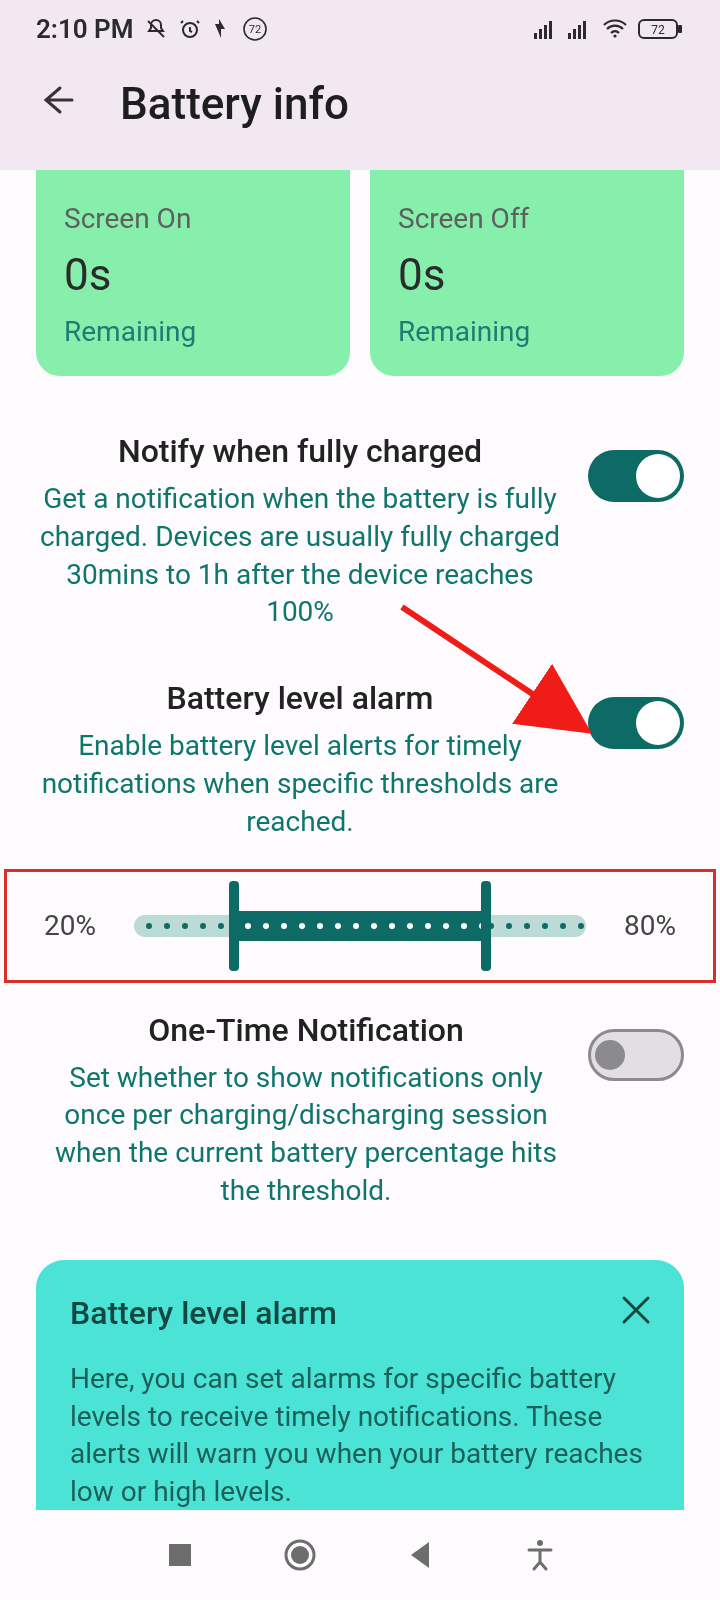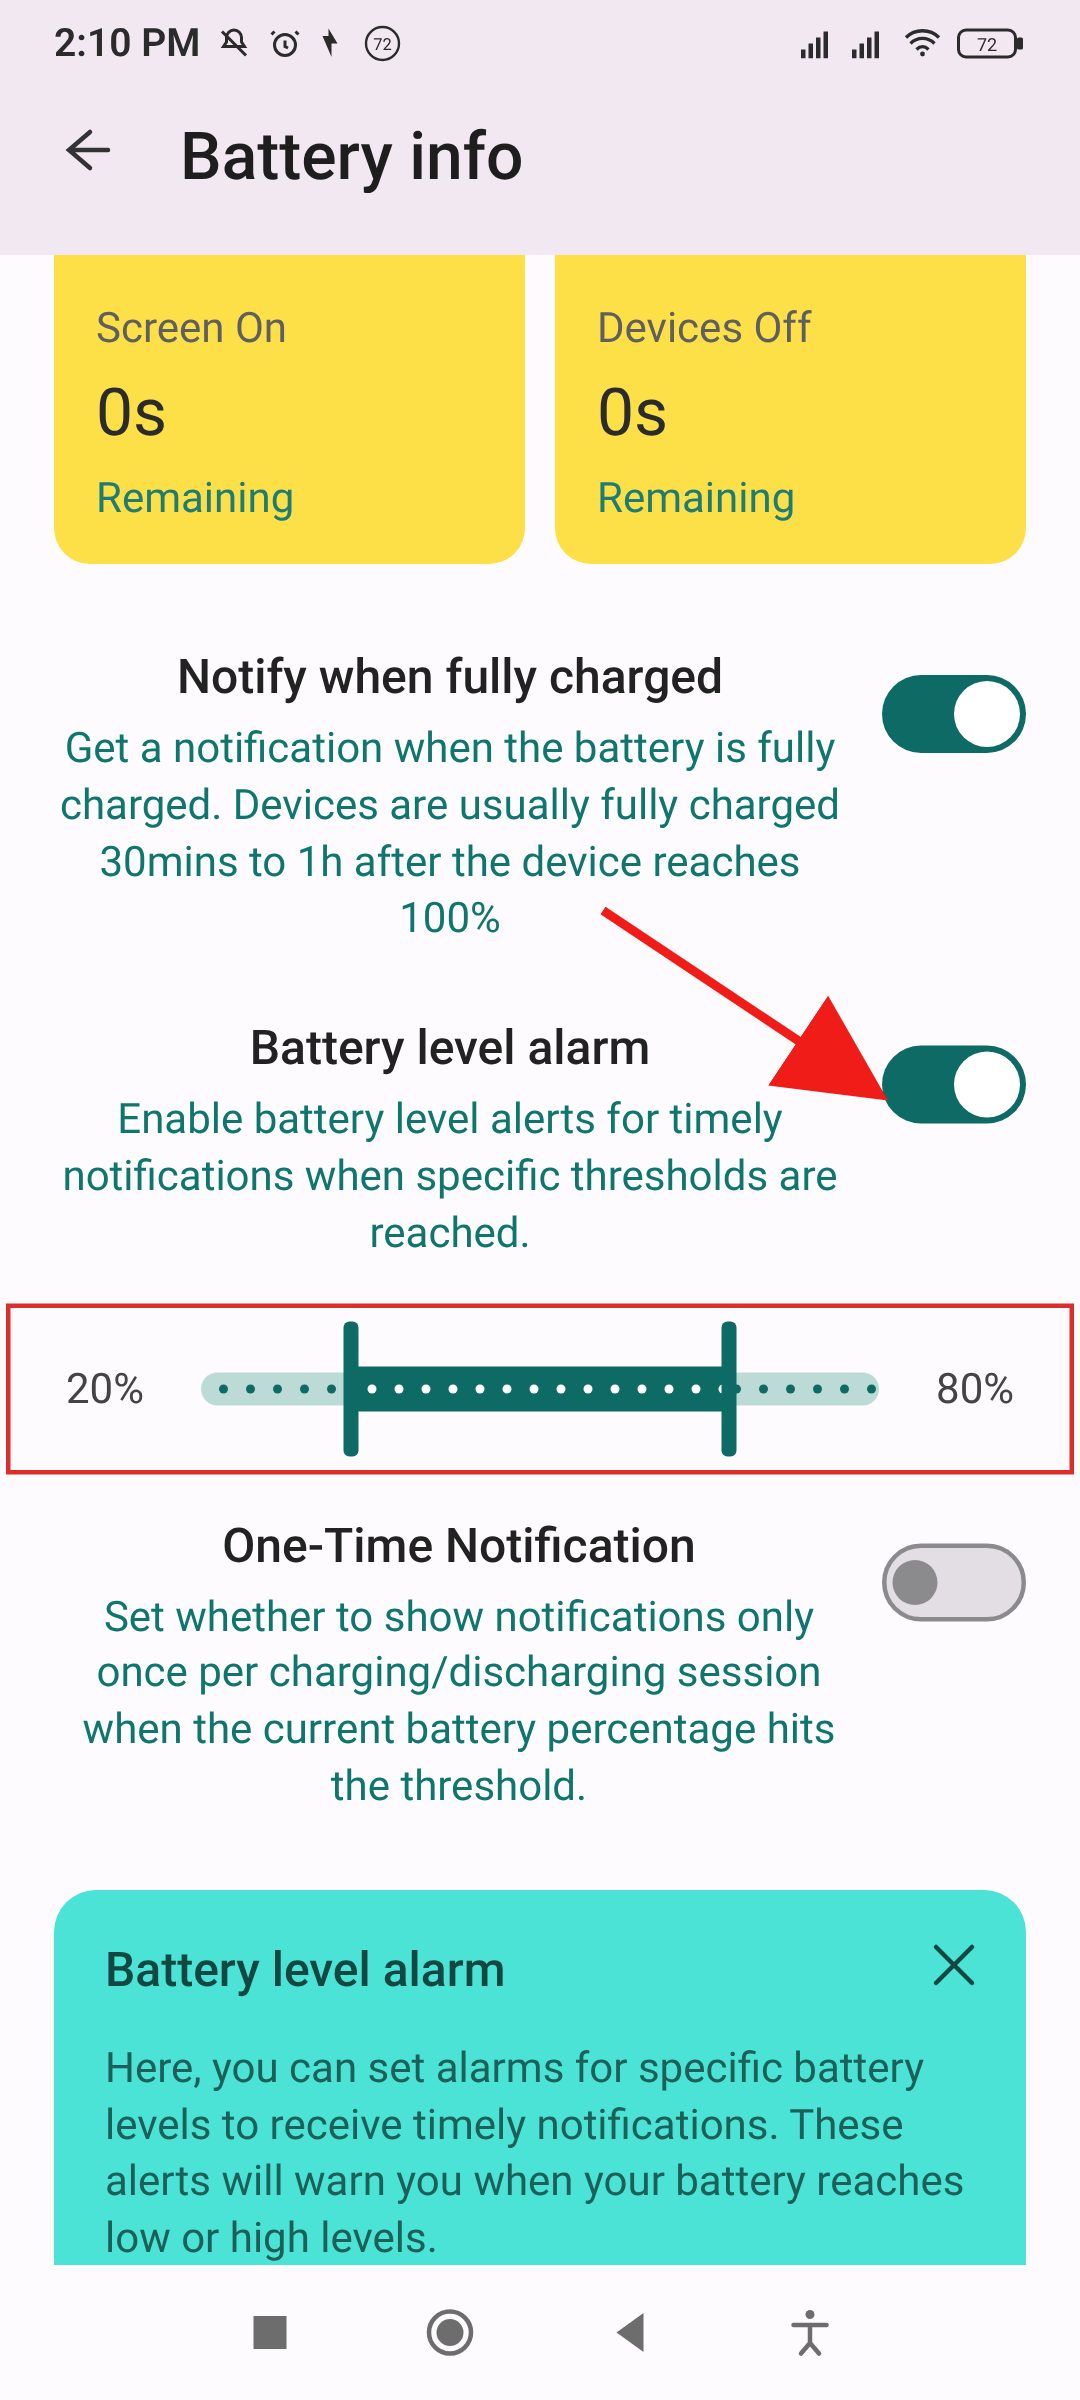--- a/index.html
+++ b/index.html
@@ -8,21 +8,21 @@
   .header-wrap { background: #f1e8f2; }
   .statusbar { display: flex; justify-content: space-between; align-items: center; padding: 14px 36px 6px 36px; font-size: 26px; color: #2b2b2b; }
   .statusbar .left, .statusbar .right { display: flex; align-items: center; gap: 10px; }
   .statusbar .time { font-weight: 600; }
   .statusbar svg { display: block; }
   .header { display: flex; gap: 40px; padding: 28px 36px 40px 36px; }
   .back-btn { width: 44px; height: 44px; display: flex; align-items: center; justify-content: center; color: #333; }
   .header-title { font-size: 44px; font-weight: 500; color: #1e1e1e; }
   
   .cards-row { display: flex; gap: 20px; padding: 0 36px; }
-  .card { flex: 1; background: #fde047; border-radius: 0 0 24px 24px; padding: 32px 28px 28px 28px; }
+  .card { flex: 1; background: #86efac; border-radius: 0 0 24px 24px; padding: 32px 28px 28px 28px; }
   .card-label { color: #5f5f5f; font-size: 28px; margin-bottom: 14px; }
   .card-value { color: #2b2b2b; font-size: 44px; font-weight: 400; margin-bottom: 14px; }
   .card-sub { color: #1f7c75; font-size: 28px; }
   
   .section { padding: 0 36px; margin-top: 56px; }
   .setting-row { display: flex; align-items: flex-start; gap: 24px; }
   .setting-text { flex: 1; text-align: center; }
   .setting-title { font-size: 32px; color: #222; margin-bottom: 10px; font-weight: 500; }
   .setting-desc { font-size: 28px; color: #0f766e; line-height: 1.35; }
   .toggle { width: 96px; height: 52px; border-radius: 30px; position: relative; flex-shrink: 0; margin-top: 18px; }
@@ -134,21 +134,21 @@
 
 <div class="content">
 
   <div class="cards-row">
     <div class="card">
       <div class="card-label">Screen On</div>
       <div class="card-value">0s</div>
       <div class="card-sub">Remaining</div>
     </div>
     <div class="card">
-      <div class="card-label">Devices Off</div>
+      <div class="card-label">Screen Off</div>
       <div class="card-value">0s</div>
       <div class="card-sub">Remaining</div>
     </div>
   </div>
 
   <div class="section">
     <div class="setting-row">
       <div class="setting-text">
         <div class="setting-title">Notify when fully charged</div>
         <div class="setting-desc">Get a notification when the battery is fully charged. Devices are usually fully charged 30mins to 1h after the device reaches 100%</div>

